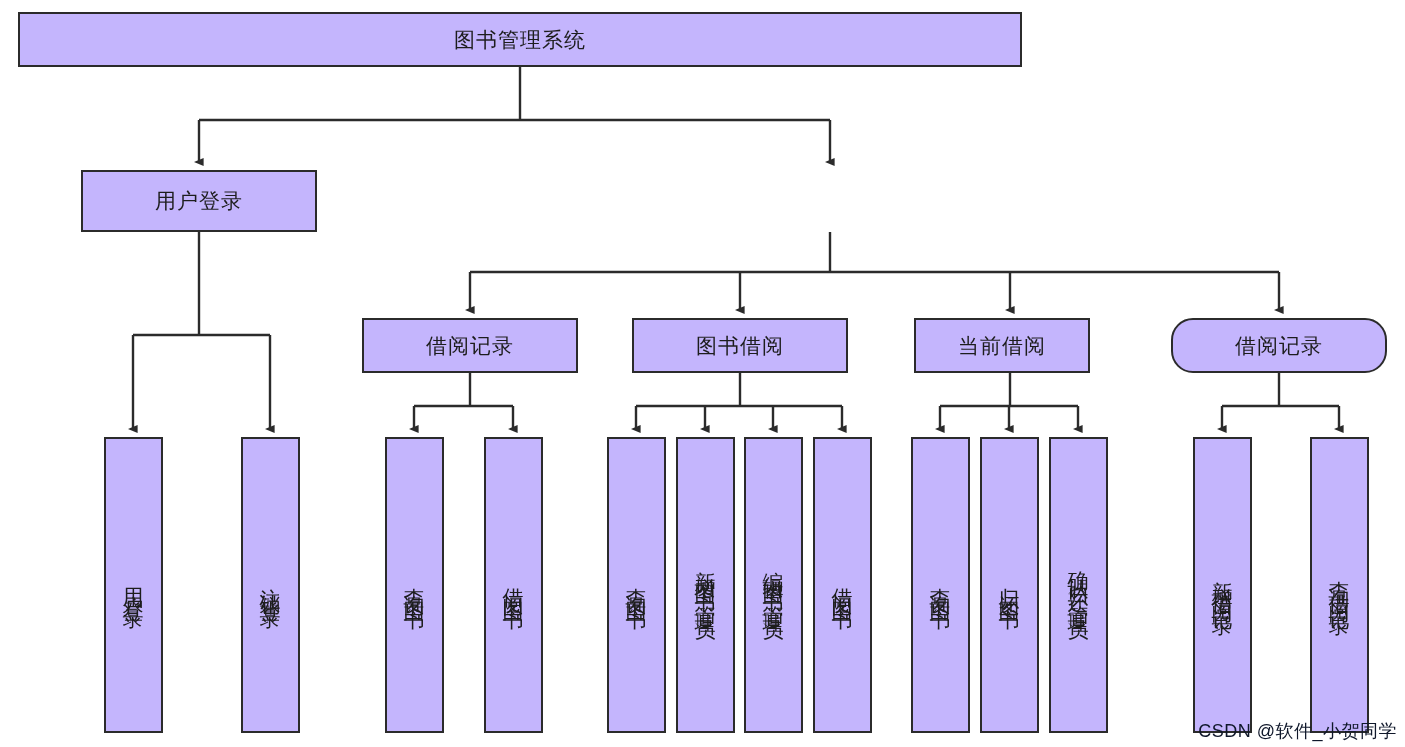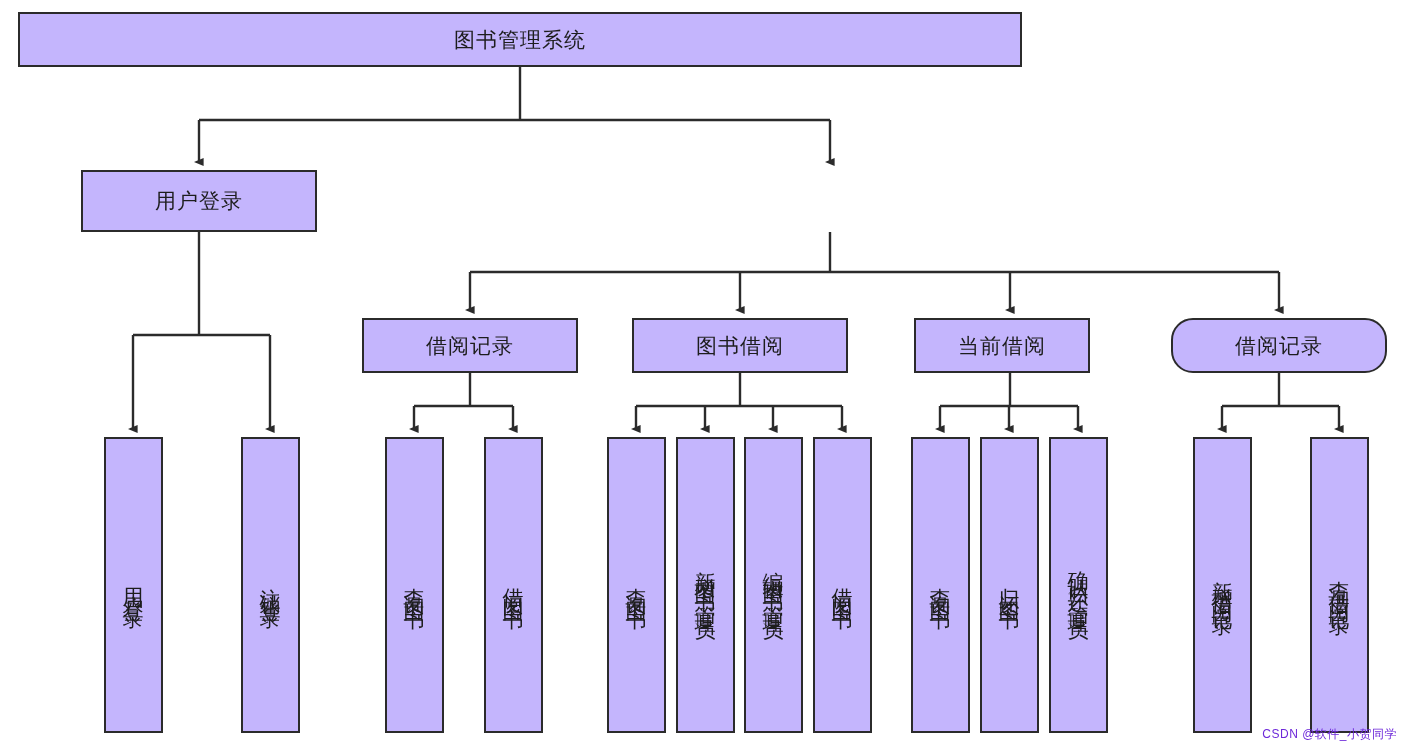--- a/index.html
+++ b/index.html
@@ -48,22 +48,22 @@
     text-orientation: upright;
     letter-spacing: 7px;
     line-height: 1;
     white-space: nowrap;
     display: block;
   }
   .watermark {
     position: absolute;
     right: 8px;
     bottom: 4px;
-    font-size: 12px;
-    color: #6d28d9;
+    font-size: 18px;
+    color: #0f172a;
     letter-spacing: 0.5px;
     white-space: nowrap;
     pointer-events: none;
     text-align: center;
   }
 </style>
 </head>
 <body>
 
 <div id="diagram-root">

